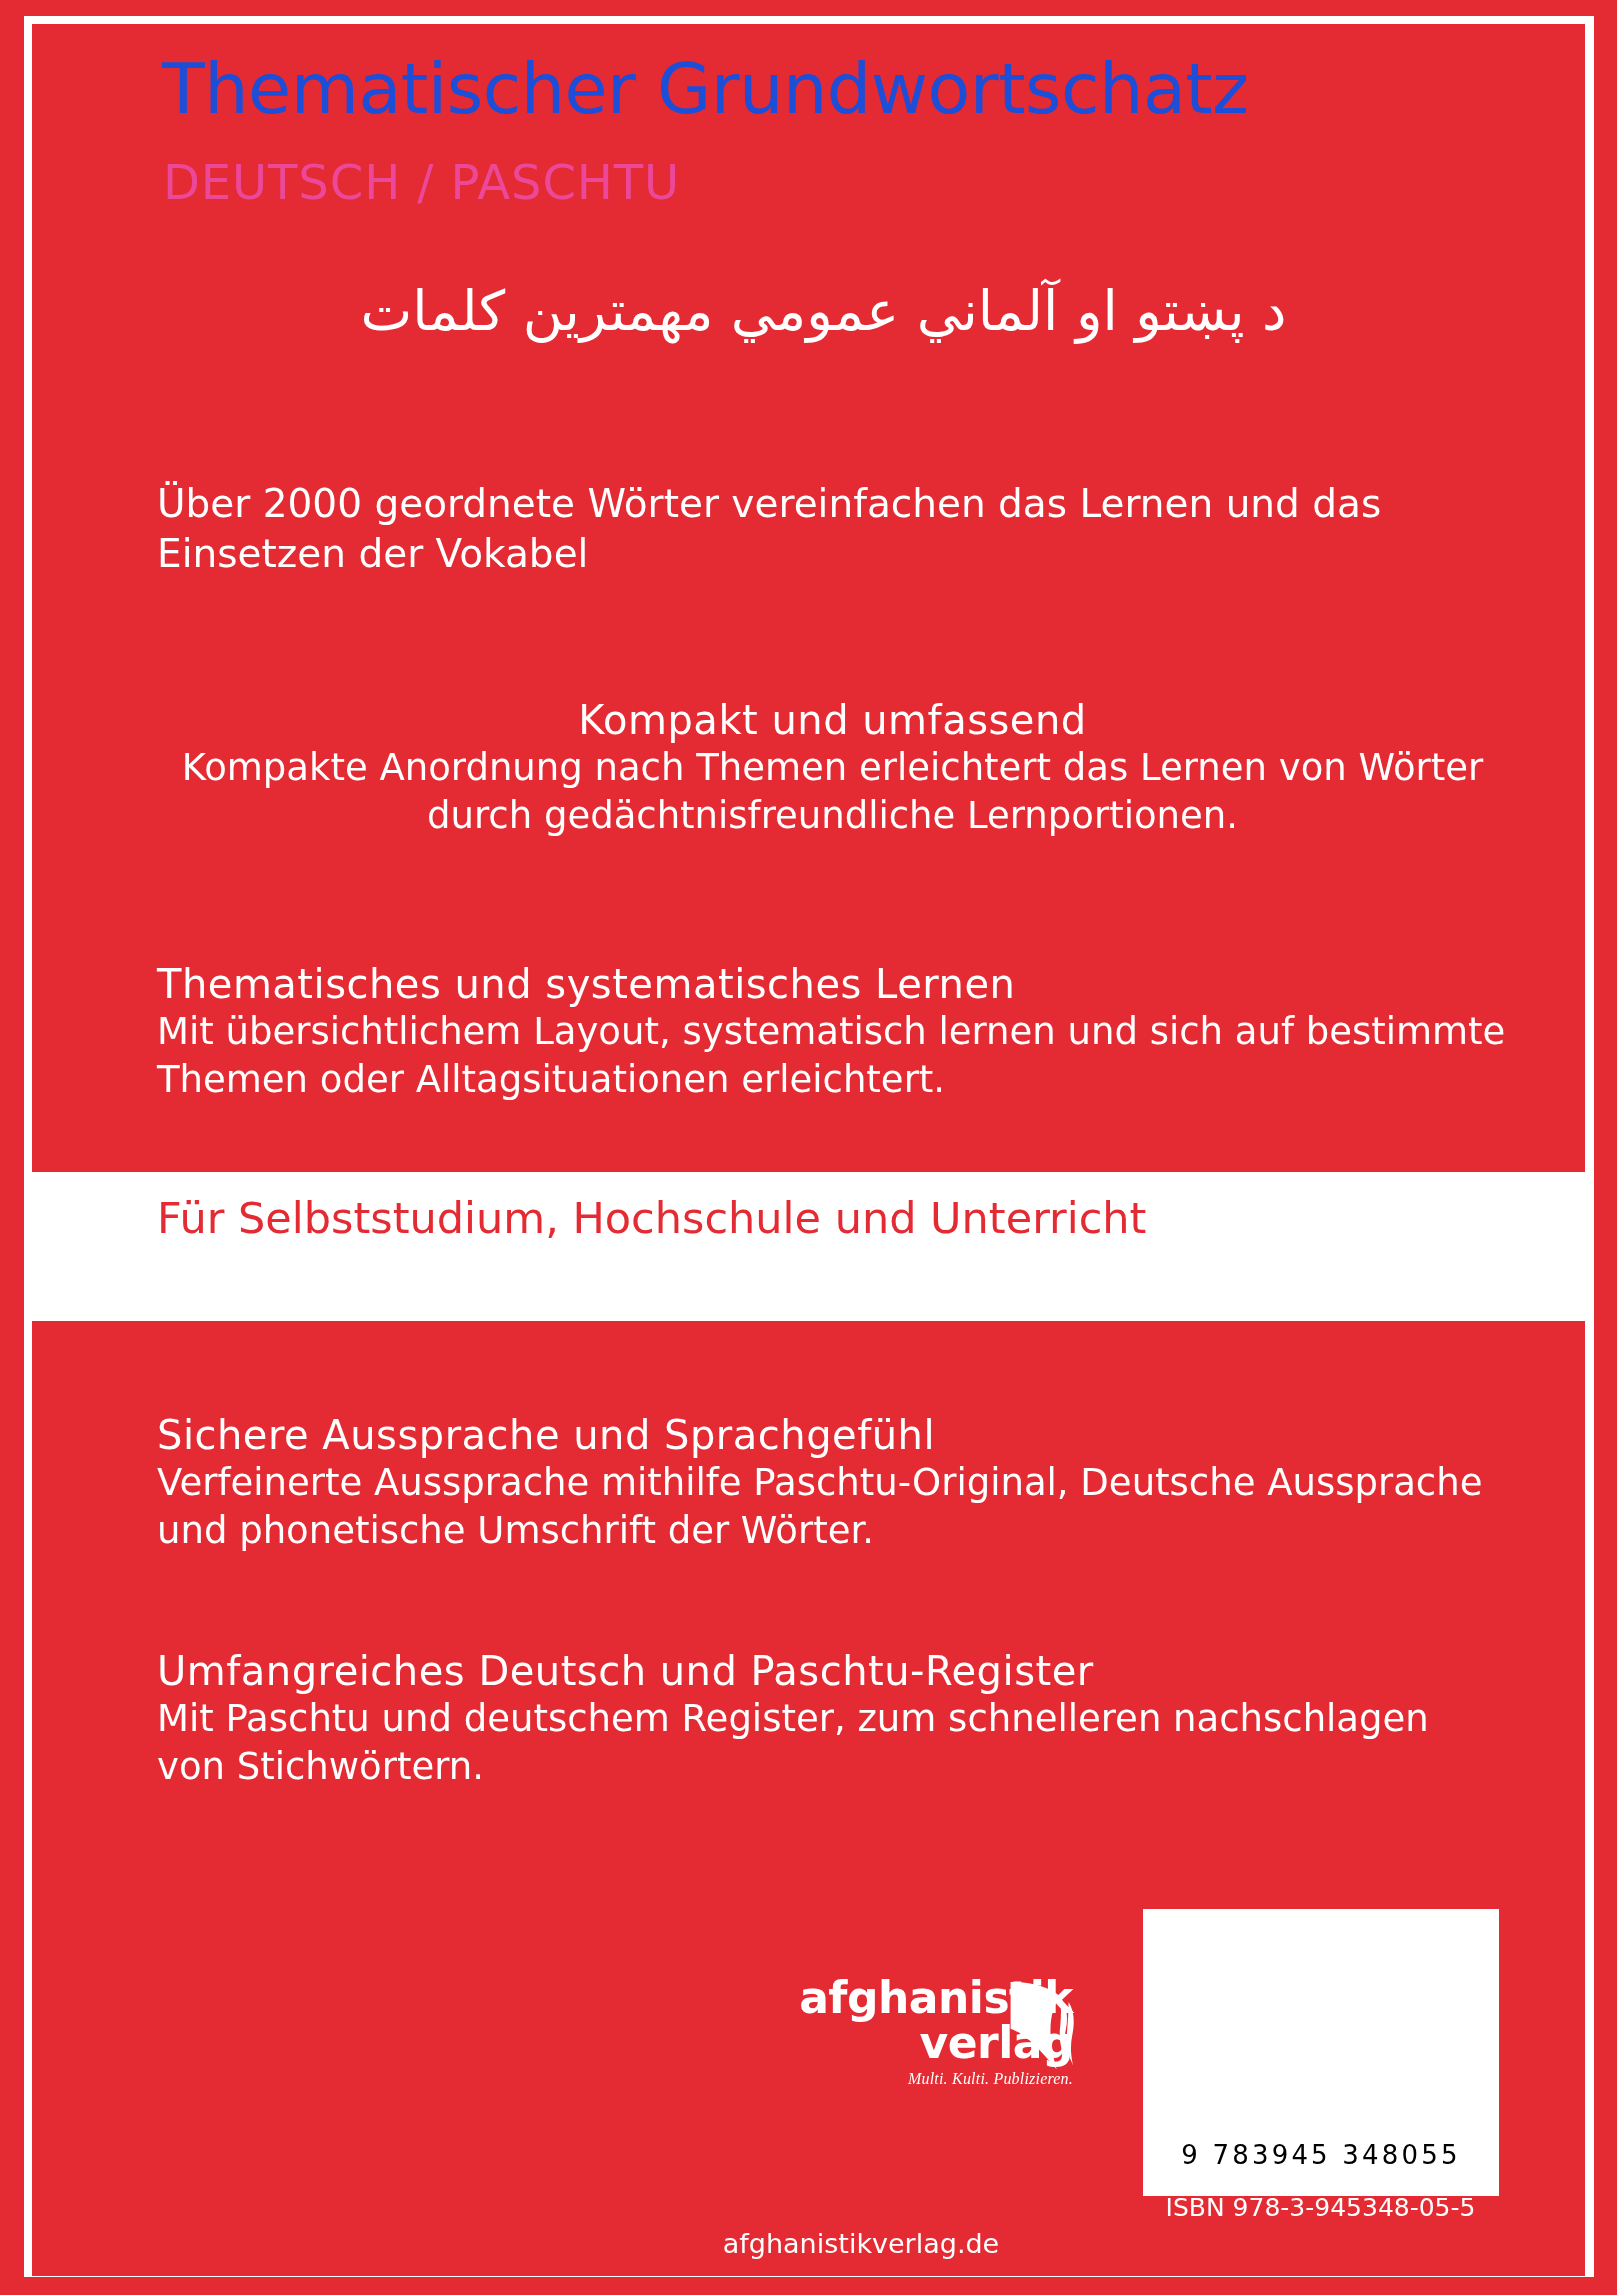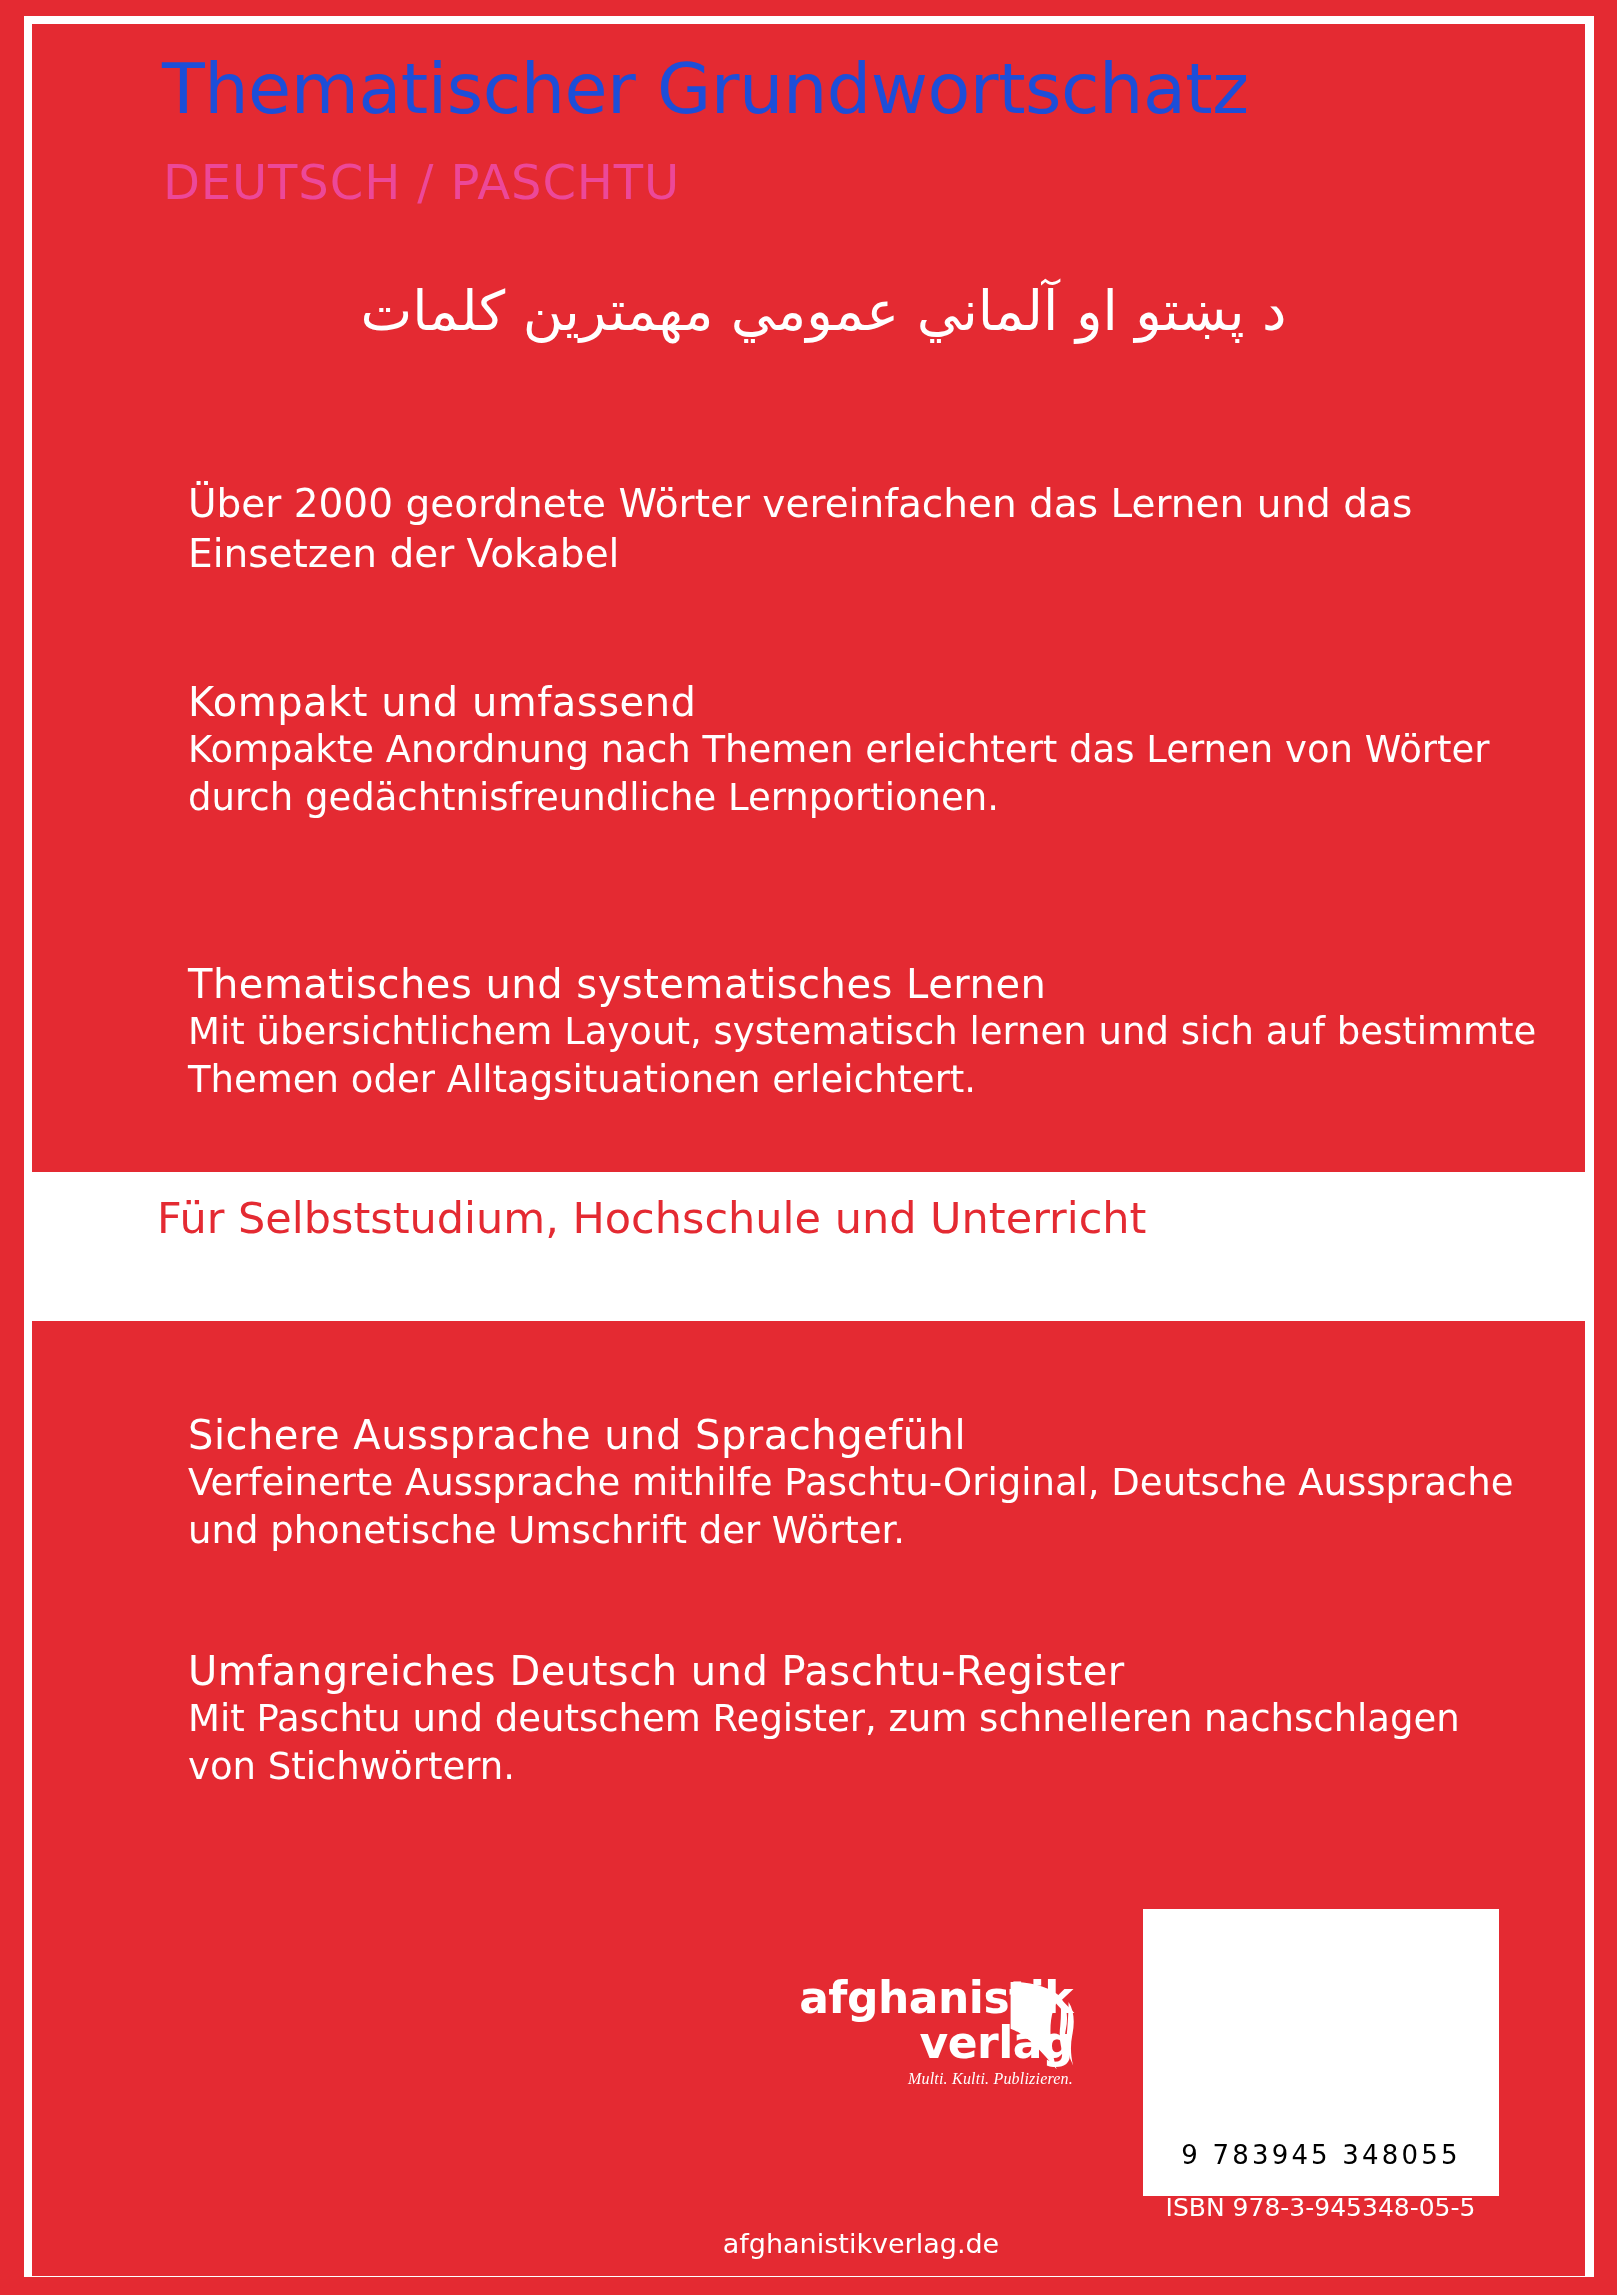--- a/index.html
+++ b/index.html
@@ -121,41 +121,40 @@
     direction: rtl;
     font-family: "DejaVu Sans", sans-serif;
     white-space: nowrap;
   }
 
   .para {
     position: absolute;
     left: 157px;
     width: 1351px;
     color: #ffffff;
-    margin-left: 31px;
   }
   .p-lead {
     top: 479px;
     font-size: 39px;
     line-height: 1.28;
   }
 
   .sec-head {
     font-size: 40px;
     line-height: 1.2;
     color: #ffffff;
     letter-spacing: 0.5px;
   }
   .sec-body {
     font-size: 37px;
     line-height: 1.3;
     color: #ffffff;
   }
 
-  .block-2 { top: 678px; }
+  .block-2 { top: 696px; text-align: center; }
   .block-3 { top: 960px; }
   .block-4 { top: 1411px; }
   .block-5 { top: 1647px; }
 
   .band-text {
     position: absolute;
     left: 157px;
     top: 1193px;
     width: 1388px;
     color: #e42a32;

